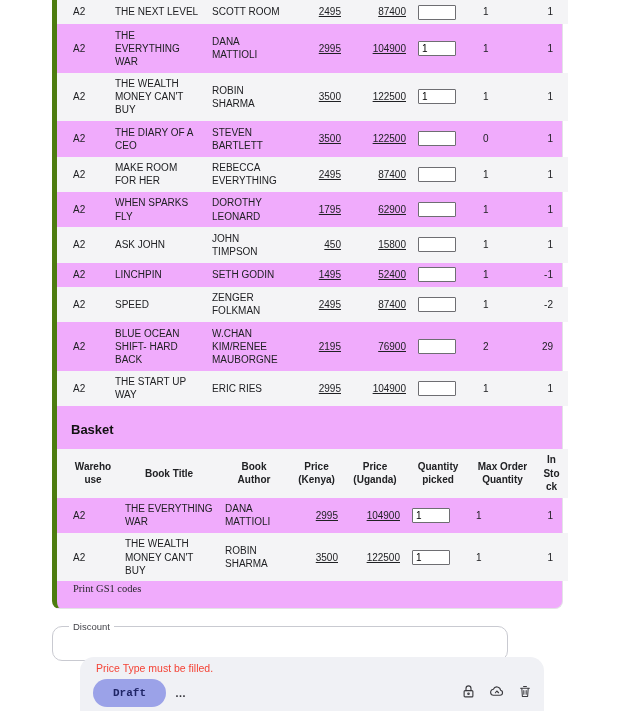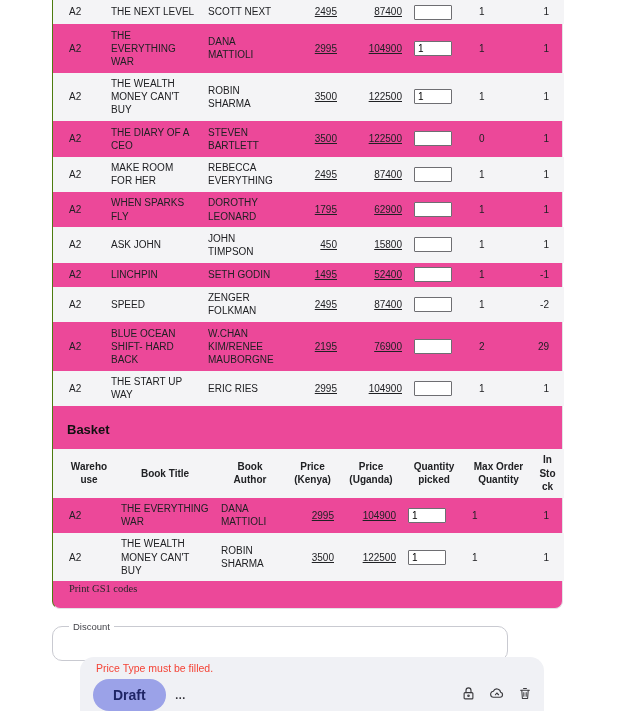--- a/index.html
+++ b/index.html
@@ -1,20 +1,20 @@
 <!DOCTYPE html>
 <html><head>
 <meta charset="utf-8">
 <style>
   * { margin:0; padding:0; box-sizing:border-box; }
   html,body { width:625px; height:711px; background:#ffffff; overflow:hidden;
     font-family:"Liberation Sans", sans-serif; color:#202124; position:relative; }
 
-  .card { margin-left:52px; width:511px; background:#ec4899;
-    border-left:1px solid #4d7c0f; border-right:1px solid #e3e3e6;
+  .card { margin-left:52px; width:511px; background:#f0abfc;
+    border-left:5px solid #4d7c0f; border-right:1px solid #e3e3e6;
     border-bottom:1px solid #e3e3e6; border-radius:0 0 8px 8px; }
 
   table { width:100%; border-collapse:collapse; table-layout:fixed; font-size:10px; }
   td, th { padding:4.5px 6px; vertical-align:middle; line-height:1.32; word-wrap:break-word; }
   td:first-child, th:first-child { padding-left:16px; }
   tr.stripe { background:#f4f4f6; }
   .num { text-align:right;text-decoration:underline; }
   .instock { text-align:right; padding-right:15px; }
   th { font-weight:bold; text-align:center; font-size:10px; }
   th.w { text-align:center; }
@@ -37,22 +37,22 @@
   fieldset.mui { margin:12px 0 0 52px; width:456px; border:1px solid #c9cad1;
     border-radius:10px; padding:2px 10px 8px 10px; min-height:36px; }
   fieldset.mui legend { font-size:9.5px; color:#44444a; padding:0 4px; margin-left:6px; }
   .disc-input { border:none; outline:none; width:100%; height:16px; font-size:11px;
     font-family:"Liberation Sans", sans-serif; background:transparent; }
 
   .toolbar { position:absolute; left:44px; top:657px; width:464px; height:70px;
     background:#f0f1f5; border-radius:14px 14px 0 0; z-index:5;margin-left:36px; }
   .error-msg { color:#f44336; font-size:10.5px; padding:5px 0 0 16px; }
   .btn-row { display:flex; align-items:center; padding:5px 12px 0 13px; }
-  .btn { border:none; border-radius:17px; font-size:14px; cursor:pointer;
-    font-family:Liberation Sans, sans-serif; }
+  .btn { border:none; border-radius:17px; font-size:11px; cursor:pointer;
+    font-family:Liberation Mono, monospace; }
   .btn-draft { background:#9ba2e8; color:#1f2566; font-weight:bold; padding:8px 20px; }
   .sep { margin:0 9px; color:#33333a; font-size:11px; letter-spacing:1px; font-weight:bold; }
   .btn-submitted { background:#dcdeee; color:#979aa8; padding:8px 17px; }
   .spacer { flex:1; }
   .icon-btn { background:none; border:none; cursor:pointer; padding:0; margin-left:13px;
     display:flex; align-items:center; }
   .icon-btn svg { stroke:#3a3a3e; fill:none; stroke-width:1.8; stroke-linecap:round;
     stroke-linejoin:round; }
 </style>
 </head>
@@ -68,21 +68,21 @@
         <col class="c-pk">
         <col class="c-pu">
         <col class="c-qt">
         <col class="c-mo">
         <col class="c-is">
       </colgroup>
     <tbody>
       <tr class="stripe">
         <td>A2</td>
         <td>THE NEXT LEVEL</td>
-        <td>SCOTT NEXT</td>
+        <td>SCOTT ROOM</td>
         <td class="num">2495</td>
         <td class="num">87400</td>
         <td><input class="qty-input" value="" style=""></td>
         <td>1</td>
         <td class="instock">1</td>
       </tr>
       <tr>
         <td>A2</td>
         <td>THE EVERYTHING WAR</td>
         <td>DANA MATTIOLI</td>

